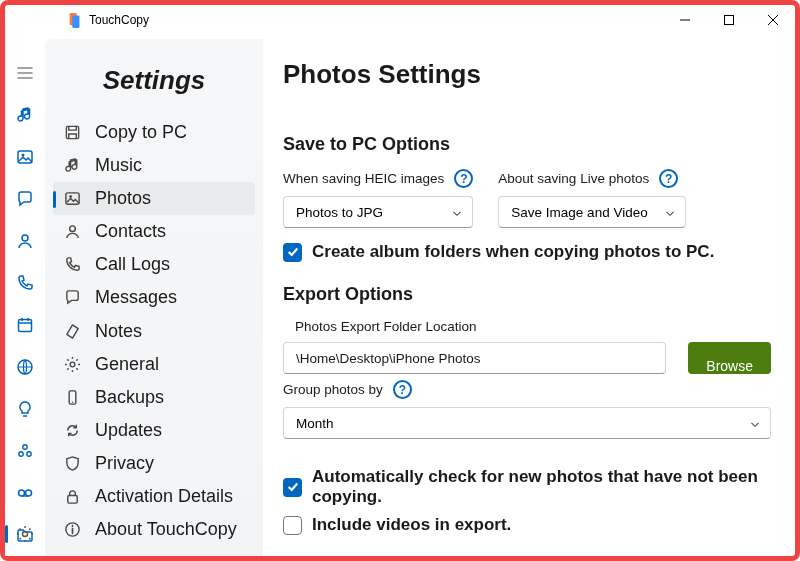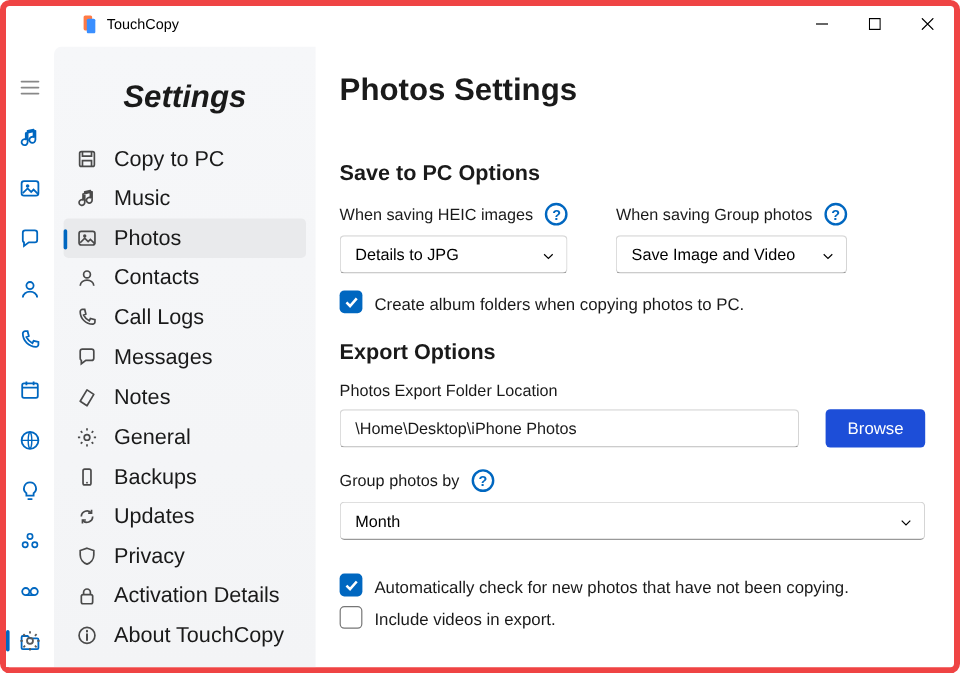--- a/index.html
+++ b/index.html
@@ -29,42 +29,42 @@
 .nav-item { display: flex; align-items: center; gap: 14px; height: 35px; padding: 0 10px; border-radius: 4px; font-size: 18px; color: #1a1a1a; position: relative; }
 .nav-item .nav-ico { width: 18px; height: 18px; display: flex; align-items: center; justify-content: center; color: #4a4a4a; }
 .nav-item .nav-ico svg { width: 17px; height: 17px; }
 .nav-item.active { background: #e9eaec; }
 .nav-item.active::before { content:""; position:absolute; left:0; top:9px; width:3px; height:17px; background:#0067c0; border-radius:2px; }
 
 .content { flex:1; padding: 24px 24px 10px 20px; overflow: auto; }
 .page-title { font-size: 26px; font-weight: 600; color: #1a1a1a; margin-bottom: 44px; }
 .section-title { font-size: 18px; font-weight: 600; color: #1a1a1a; margin-bottom: 14px; }
 .section { margin-bottom: 22px; }
-.row { display: flex; gap: 40px; margin-bottom: 14px; }
+.row { display: flex; gap: 25px; margin-bottom: 14px; }
 .field { display: flex; flex-direction: column; gap: 8px; }
 .field-label { font-size: 13.5px; color: #1a1a1a; display: flex; align-items: center; gap: 10px; }
 
 .help { width: 19px; height: 19px; border: 2px solid #0067c0; border-radius: 50%; display: inline-flex; align-items: center; justify-content: center; color: #0067c0; font-size: 12px; font-weight: 700; line-height: 1; }
 
 .select { height: 32px; border: 1px solid #d5d5d5; border-bottom: 1.5px solid #999; border-radius: 4px; padding: 0 30px 0 12px; font-size: 13.5px; background: #fff; display: flex; align-items: center; position: relative; min-width: 138px; }
 .select.wide { min-width:188px; }
 .select.small { min-width:86px; }
 .select .chev { position: absolute; right: 10px; width: 10px; height: 10px; }
 
-.checkbox-row { display:flex; align-items:flex-end; gap:10px; font-size:14px; color:#1a1a1a; margin-bottom: 8px; }
+.checkbox-row { display:flex; align-items:center; gap:10px; font-size:17px; color:#1a1a1a; margin-bottom: 8px; font-weight: bold; }
 .cb { width:19px; height:19px; border-radius:4px; display:flex; align-items:center; justify-content:center; flex-shrink:0; }
 .cb.checked { background:#0067c0; }
 .cb.unchecked { border:1.5px solid #767676; }
 .cb svg { width:12px; height:12px; stroke:#fff; stroke-width:2.5; fill:none; }
 
-.input-row { display:flex; gap:22px; align-items:center; margin-bottom:18px; }
+.input-row { display:flex; gap:22px; align-items:center; margin-bottom:6px; }
 .textinput { flex:1; height:32px; border:1px solid #d5d5d5; border-bottom:1.5px solid #999; border-radius:4px; padding:0 12px; font-size:13.5px; display:flex; align-items:center; color:#1a1a1a; }
-.btn-primary { background:#1d4ed8; color:#fff; border:none; border-radius:4px; height:32px; padding:0 18px; font-size:14px; display:flex; align-items:center; justify-content:center; }
-
-.label-plain { font-size:13.5px; color:#1a1a1a; margin-bottom:8px; }
+.btn-primary { background:#4d7c0f; color:#fff; border:none; border-radius:4px; height:32px; padding:0 18px; font-size:14px; display:flex; align-items:flex-end; justify-content:center; }
+
+.label-plain { font-size:13.5px; color:#1a1a1a; margin-bottom:8px;margin-left:12px; }
 </style>
 </head>
 <body>
 
 <svg width="0" height="0" style="position:absolute">
 <defs>
 <g id="i-menu">
         <path d="M2 4h14M2 9h14M2 14h14" stroke="currentColor" stroke-width="1.6" stroke-linecap="round"></path>
       </g>
 <g id="i-music">
@@ -360,29 +360,29 @@
 
       <div class="section">
         <div class="section-title">Save to PC Options</div>
         <div class="row">
           <div class="field">
             <div class="field-label">
               <span>When saving HEIC images</span>
               <span class="help">?</span>
             </div>
             <div class="select">
-              <span>Details to JPG</span>
+              <span>Photos to JPG</span>
               <span class="chev"><svg viewBox="0 0 14 14">
                     <use href="#i-chev"></use>
                   </svg></span>
             </div>
           </div>
           <div class="field">
             <div class="field-label">
-              <span>When saving Group photos</span>
+              <span>About saving Live photos</span>
               <span class="help">?</span>
             </div>
             <div class="select wide">
               <span>Save Image and Video</span>
               <span class="chev"><svg viewBox="0 0 14 14">
                     <use href="#i-chev"></use>
                   </svg></span>
             </div>
           </div>
         </div>

